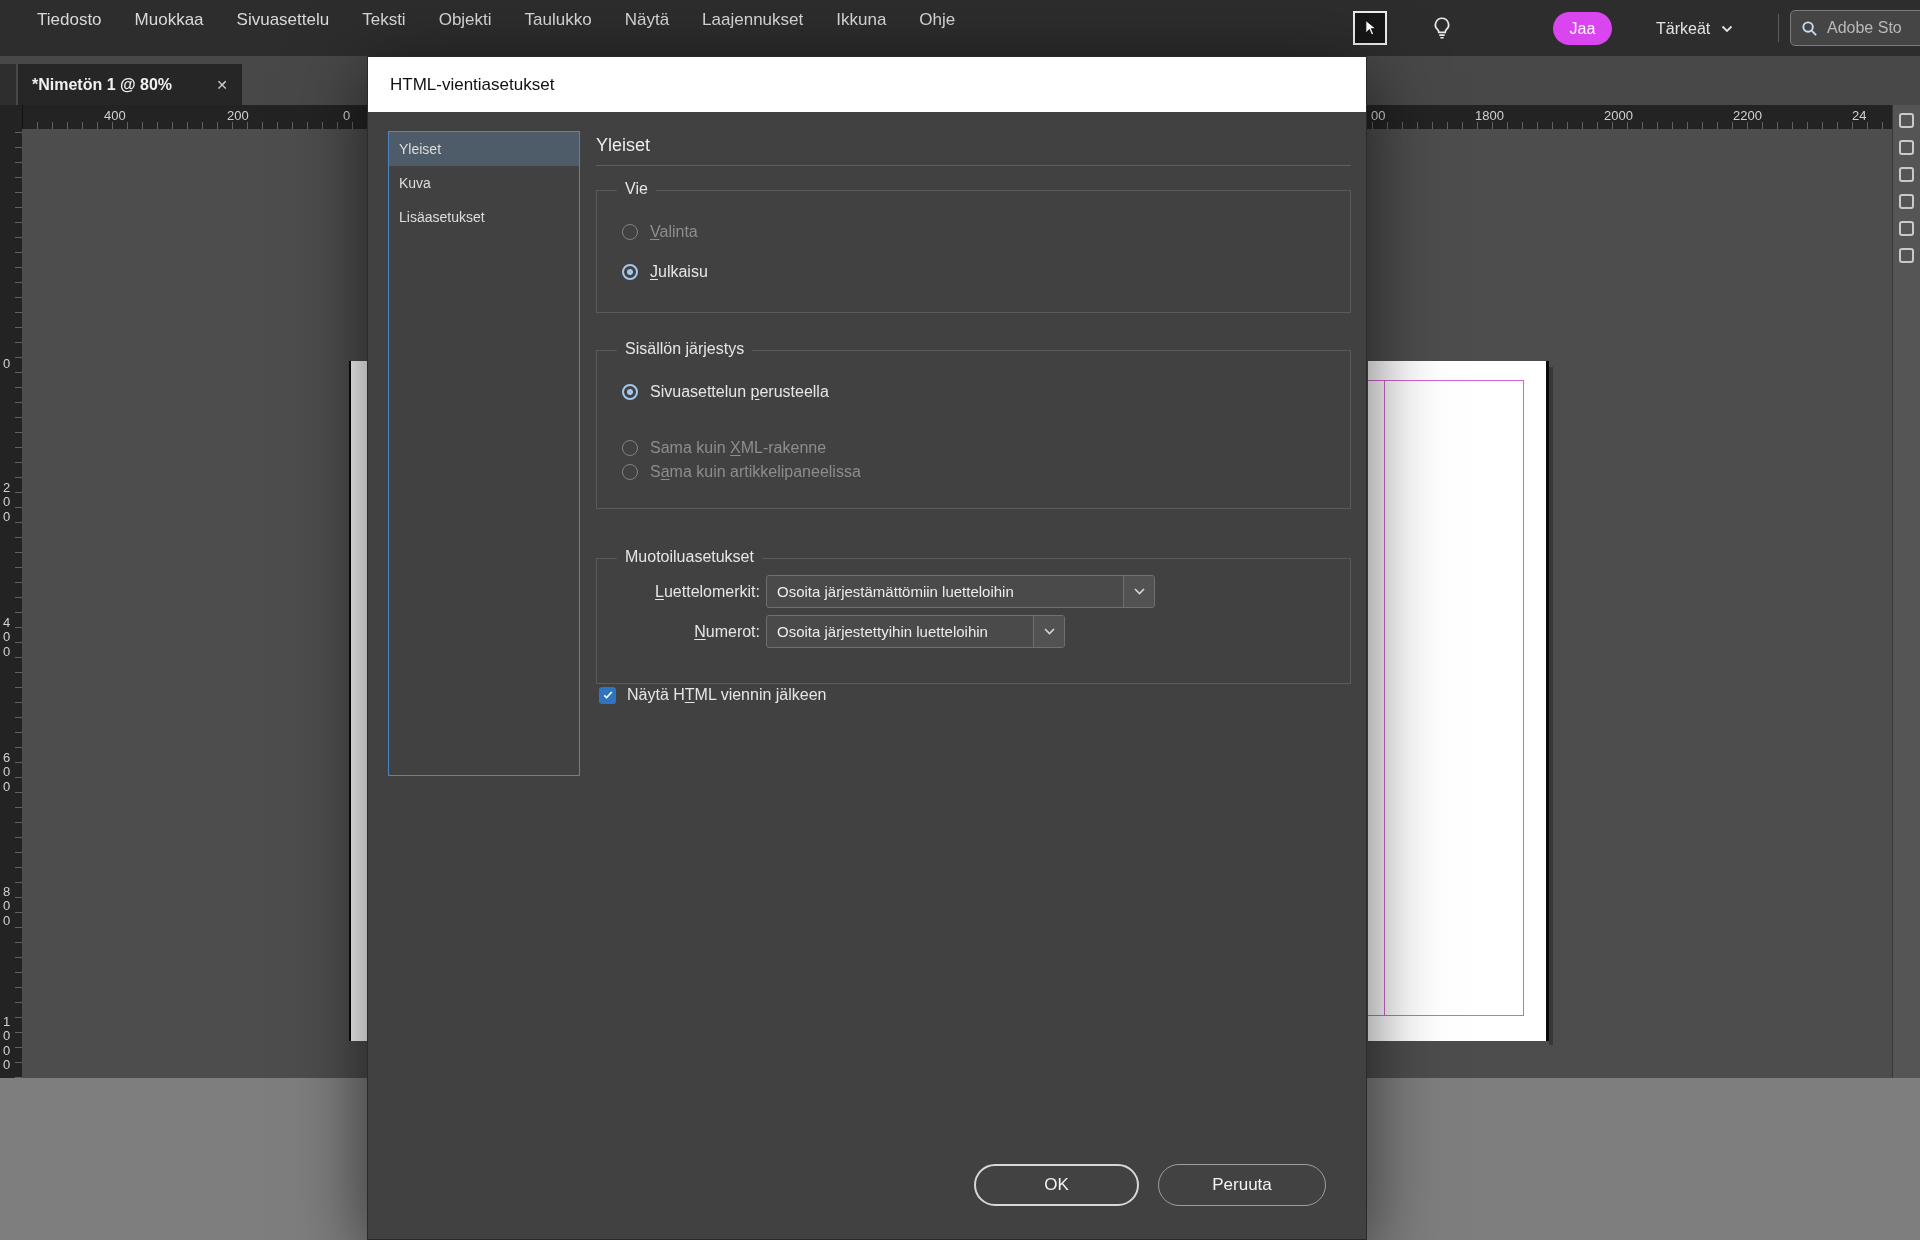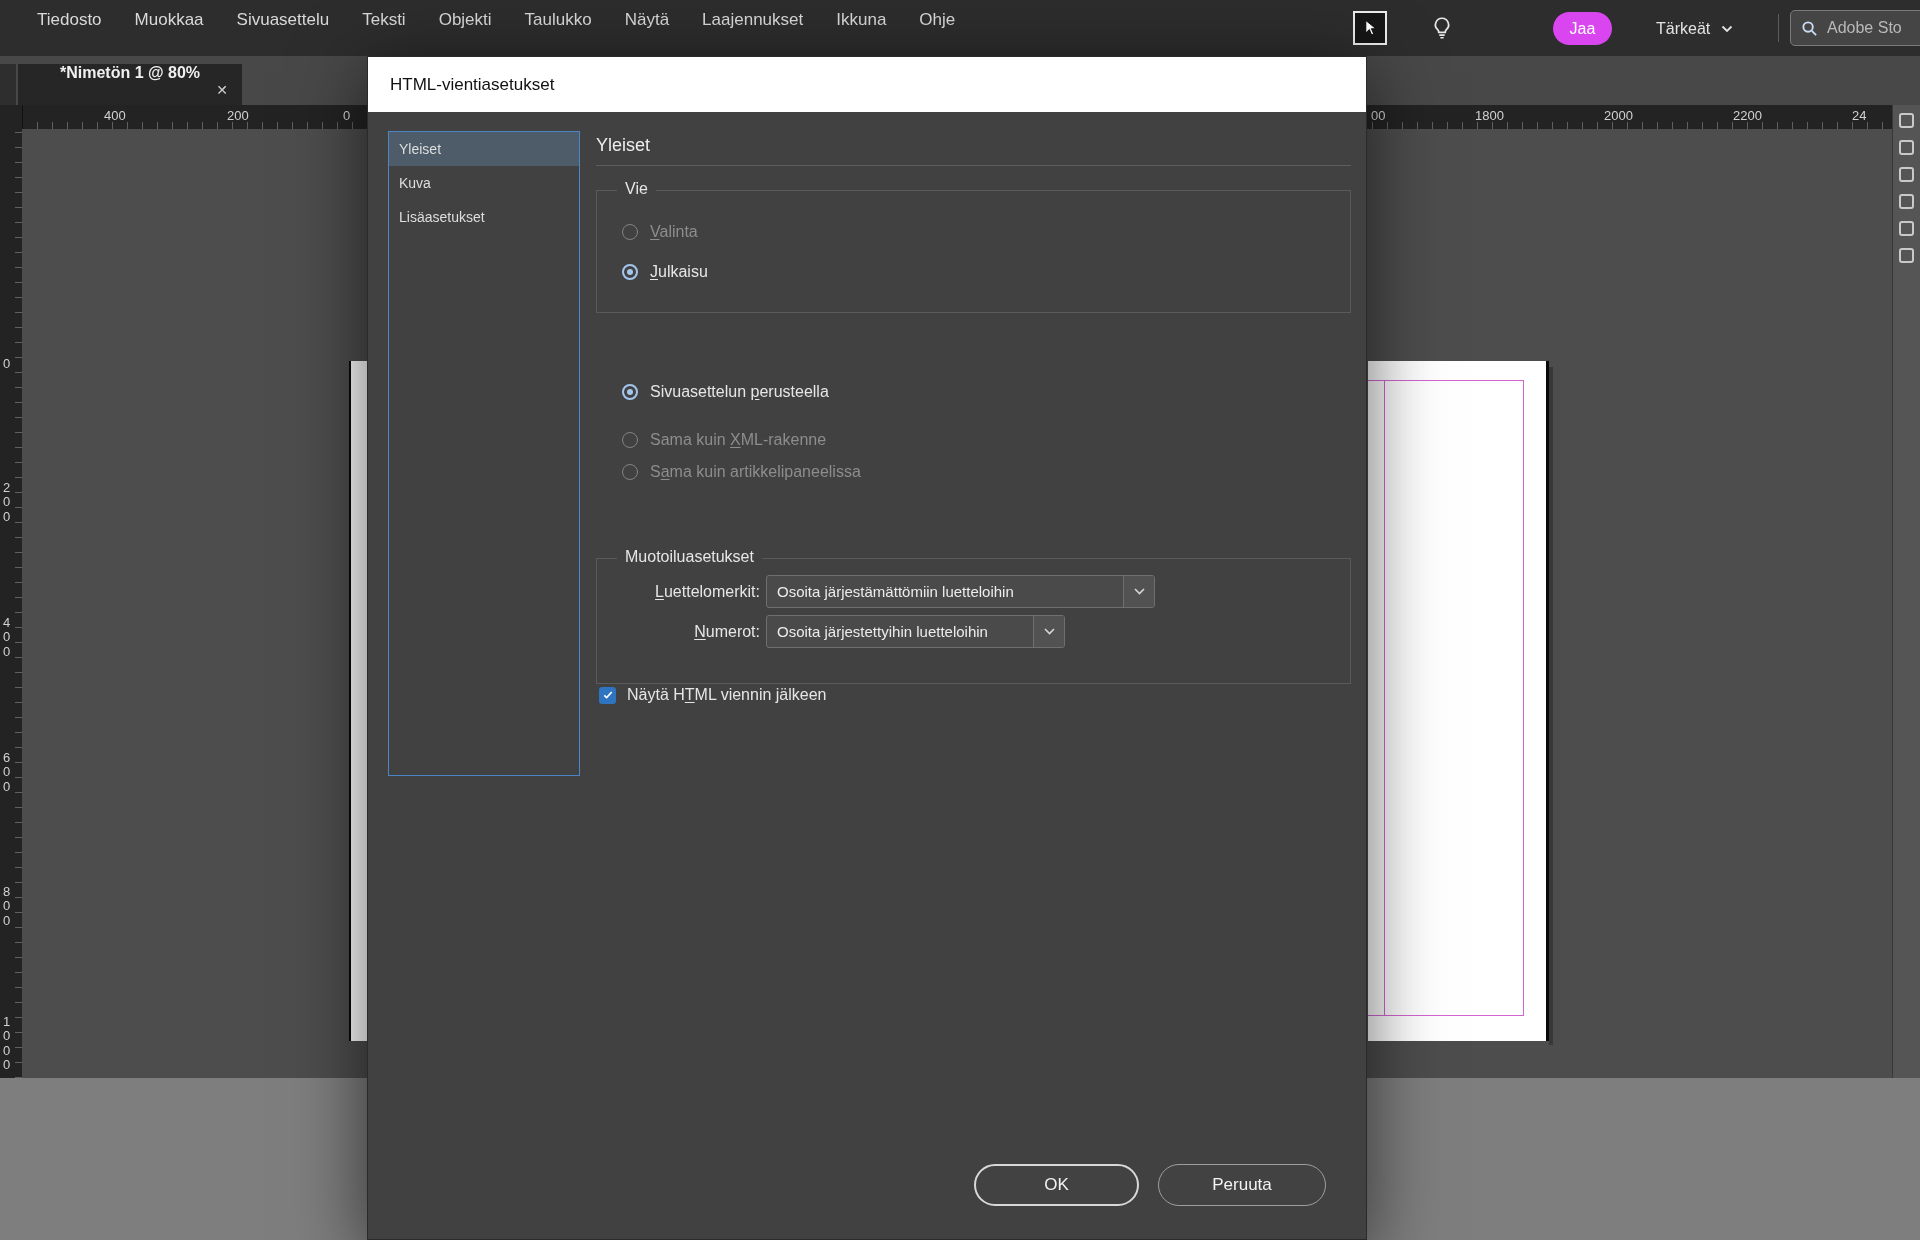--- a/index.html
+++ b/index.html
@@ -14,21 +14,21 @@
   .menu-item{margin-right:33px;font-size:17px;white-space:nowrap;cursor:default;}
   .pointer-btn{position:absolute;left:1353px;top:11px;width:34px;height:34px;border:2px solid #ececec;background:#161616;box-sizing:border-box;display:flex;align-items:center;justify-content:center;}
   .bulb-btn{position:absolute;left:1424px;top:10px;width:36px;height:36px;display:flex;align-items:center;justify-content:center;}
   .share-btn{position:absolute;left:1553px;top:12px;width:59px;height:33px;border-radius:17px;background:#d946ef;color:#fff;font-size:16px;display:flex;align-items:center;justify-content:center;}
   .workspace{position:absolute;left:1656px;top:12px;height:33px;display:flex;align-items:center;gap:11px;font-size:16px;color:#e3e3e3;}
   .menubar-sep{position:absolute;left:1778px;top:14px;width:1px;height:28px;background:#5c5c5c;}
   .searchbox{position:absolute;left:1790px;top:10px;width:180px;height:36px;border:1px solid #7a7a7a;border-radius:5px;background:#454545;display:flex;align-items:center;gap:9px;padding-left:10px;box-sizing:border-box;color:#b9b9b9;font-size:16px;}
   
   .tabstrip{position:absolute;top:56px;left:0;width:1920px;height:49px;background:#484848;z-index:20;}
   .strip-corner{position:absolute;left:0;top:8px;width:16px;height:41px;background:#2e2e2e;}
-  .doc-tab{position:absolute;left:18px;top:8px;width:224px;height:41px;background:#262626;color:#f0f0f0;display:flex;align-items:center;padding:0 14px;box-sizing:border-box;font-size:16px;font-weight:bold;flex-direction:column;}
+  .doc-tab{position:absolute;left:18px;top:8px;width:224px;height:41px;background:#262626;color:#f0f0f0;display:flex;align-items:center;padding:0 14px;box-sizing:border-box;font-size:16px;font-weight:bold;}
   .tab-close{margin-left:auto;font-size:14px;color:#cfcfcf;font-weight:normal;}
   
   .ruler-h{position:absolute;top:105px;left:22px;width:1870px;height:24px;z-index:10;background-color:#232323;
     background-image:repeating-linear-gradient(90deg,rgba(255,255,255,.28) 0 1px,transparent 1px 15px);
     background-size:100% 7px;background-position:0 100%;background-repeat:no-repeat;color:#d2d2d2;font-size:13px;}
   .ruler-h span{position:absolute;top:3px;}
   .ruler-corner{position:absolute;top:105px;left:0;width:22px;height:24px;background:#232323;z-index:11;border-right:1px solid #111;}
   .ruler-v{position:absolute;top:129px;left:0;width:22px;height:949px;z-index:10;background-color:#232323;
     background-image:repeating-linear-gradient(0deg,rgba(255,255,255,.28) 0 1px,transparent 1px 15px);
     background-size:7px 100%;background-position:100% 0;background-repeat:no-repeat;color:#d2d2d2;}
@@ -192,25 +192,28 @@
   </div>
   <div class="opt-row" style="left:254px;top:164px;">
     <span class="radio disabled"></span>
     <span class="opt-label disabled"><span></span><span class="mn">V</span><span>alinta</span></span>
   </div>
   <div class="opt-row" style="left:254px;top:204px;">
     <span class="radio selected"></span>
     <span class="opt-label"><span></span><span class="mn">J</span><span>ulkaisu</span></span>
   </div>
 
+  <div class="fieldset" style="top:293px;height:159px;">
+    <span class="legend">Sisällön järjestys</span>
+  </div>
   <div class="opt-row" style="left:254px;top:324px;">
     <span class="radio selected"></span>
     <span class="opt-label"><span>Sivuasettelun </span><span class="mn">p</span><span>erusteella</span></span>
   </div>
-  <div class="opt-row" style="left:254px;top:372px;">
+  <div class="opt-row" style="left:254px;top:380px;">
     <span class="radio disabled"></span>
     <span class="opt-label disabled"><span>Sama kuin </span><span class="mn">X</span><span>ML-rakenne</span></span>
   </div>
   <div class="opt-row" style="left:254px;top:404px;">
     <span class="radio disabled"></span>
     <span class="opt-label disabled"><span>S</span><span class="mn">a</span><span>ma kuin artikkelipaneelissa</span></span>
   </div>
 
   <div class="fieldset" style="top:501px;height:126px;">
     <span class="legend">Muotoiluasetukset</span>

